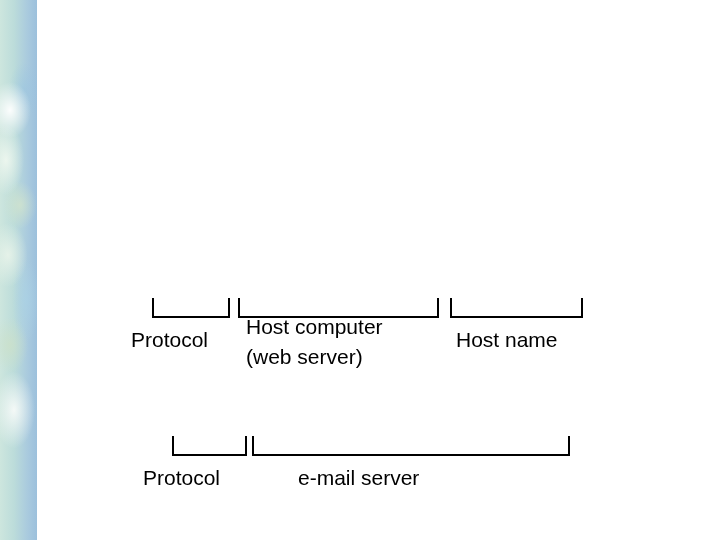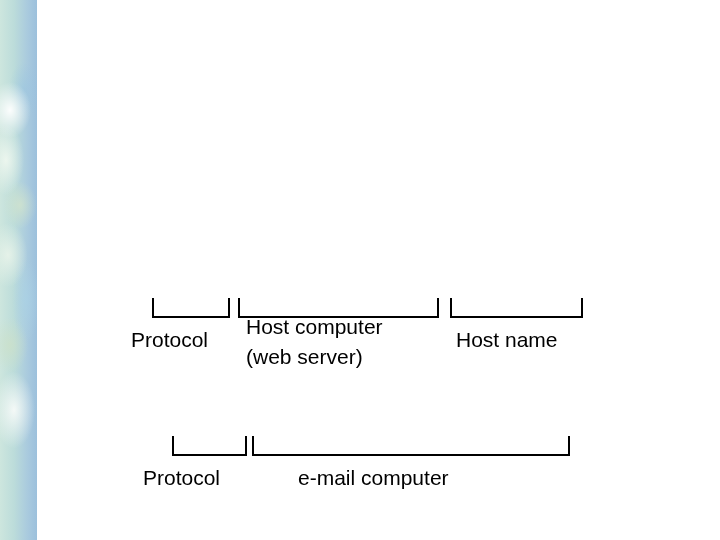--- a/index.html
+++ b/index.html
@@ -60,13 +60,13 @@
 
 <div class="lbl" style="left:131px; top:325px; width:120px;">Protocol</div>
 <div class="lbl" style="left:246px; top:312px; width:200px;">Host computer
 (web server)</div>
 <div class="lbl" style="left:456px; top:325px; width:120px;">Host name</div>
 
 <div class="bracket" style="left:172px; top:436px; width:75px;"></div>
 <div class="bracket" style="left:252px; top:436px; width:318px;"></div>
 
 <div class="lbl" style="left:143px; top:463px; width:120px;">Protocol</div>
-<div class="lbl" style="left:298px; top:463px; width:200px;">e-mail computer</div>
+<div class="lbl" style="left:298px; top:463px; width:200px;">e-mail server</div>
 
 </body></html>

